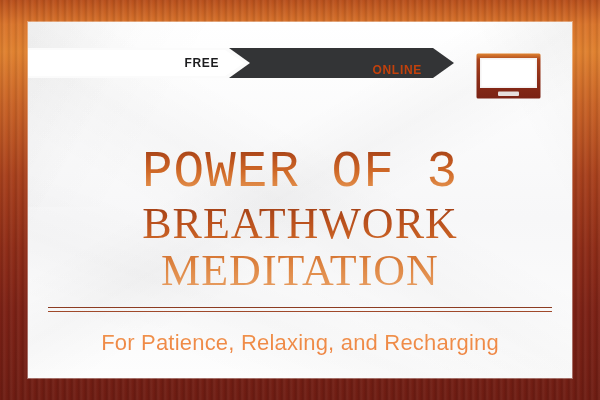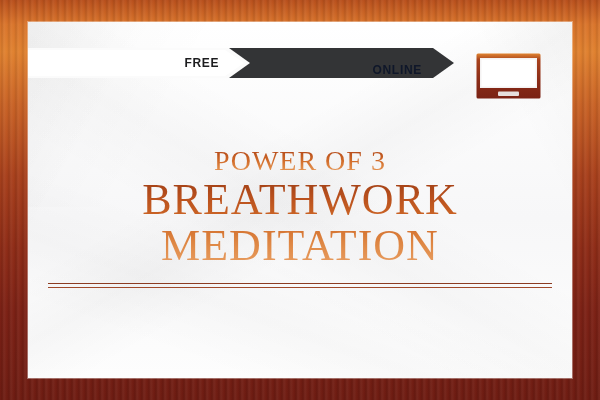--- a/index.html
+++ b/index.html
@@ -102,21 +102,21 @@
     color:#1d1d1f;
     z-index:3;
   }
   #online-label {
     position:absolute; left:236px; top:0;
     width:170px; height:44px;
     display:flex; align-items:center; justify-content:flex-end;
     padding-right:12px;
     font-size:12px; font-weight:bold;
     letter-spacing:0.7px;
-    color:#0f172a;
+    color:#c2410c;
     z-index:3;
   }
 
   
   #monitor {
     position:absolute;
     right:31px; top:31px;
     width:65px; height:46px;
     z-index:6;
   }
@@ -137,21 +137,21 @@
         #9c3d15 0%,
         #b9501d 22%,
         #d06a28 48%,
         #e08a47 74%,
         #e9a268 100%);
     -webkit-background-clip:text;
     background-clip:text;
     -webkit-text-fill-color:transparent;
     color:#c4622a;
   }
-  #title-1 { font-size:28px; }
+  #title-1 { font-size:51px;font-family:Liberation Mono, monospace; }
   #title-2 { font-size:44px; margin-top:1px; }
 
   #divider {
     width:504px;
     margin:13px auto 0;
     height:5px;
     border-top:1.6px solid #8c3c22;
     border-bottom:1.6px solid #a0492a;
   }
 
@@ -197,16 +197,17 @@
         <rect x="4" y="5" width="57" height="30" fill="#f4f2f2"></rect>
         <rect x="5.5" y="6.5" width="54" height="27" fill="#ffffff"></rect>
         <rect x="22" y="38.5" width="21" height="4.5" rx="1" fill="#e6dedc"></rect>
       </svg>
     </div>
 
     <div id="headline">
       <div class="title-line" id="title-1">POWER OF 3</div>
       <div class="title-line" id="title-2">BREATHWORK MEDITATION</div>
       <div id="divider"></div>
+      <div id="subtitle">For Patience, Relaxing, and Recharging</div>
     </div>
 
   </div>
 </div>
 
 </body></html>

